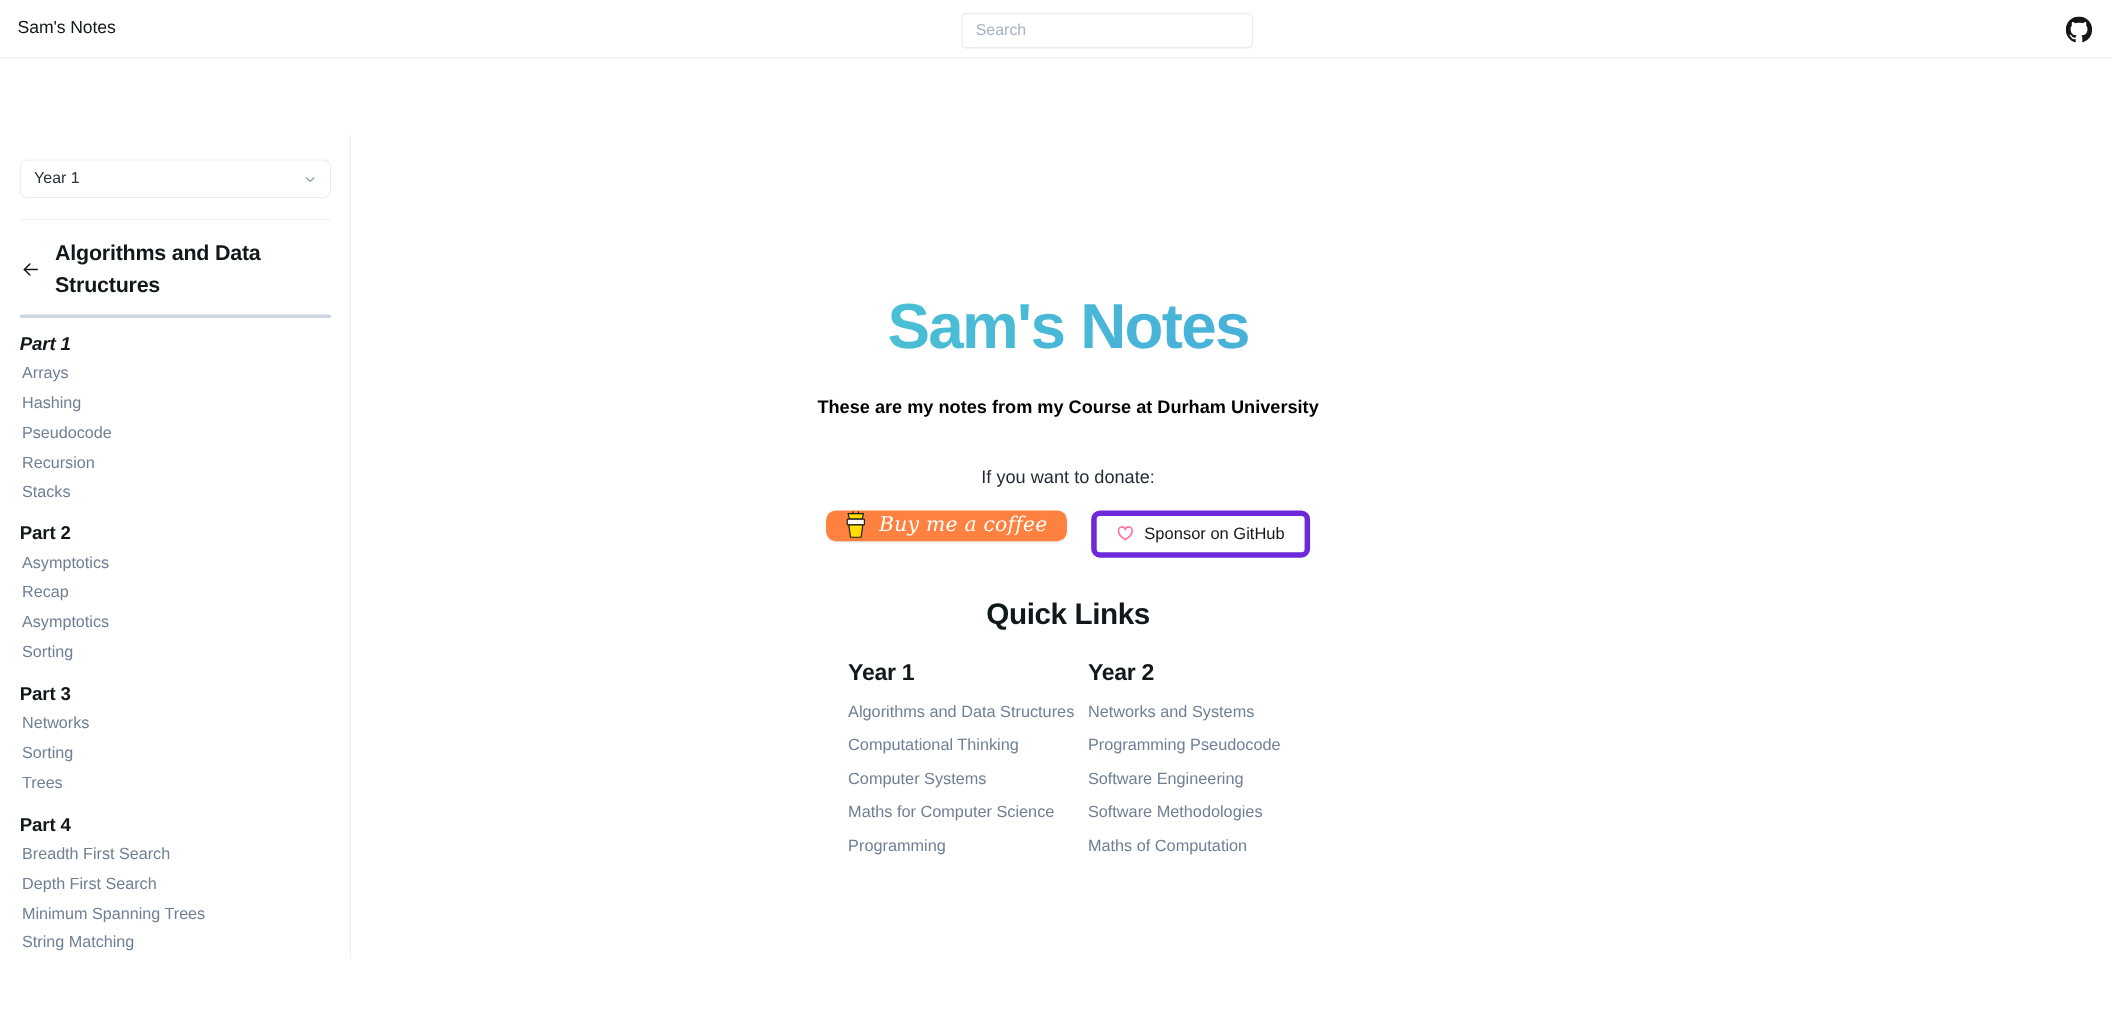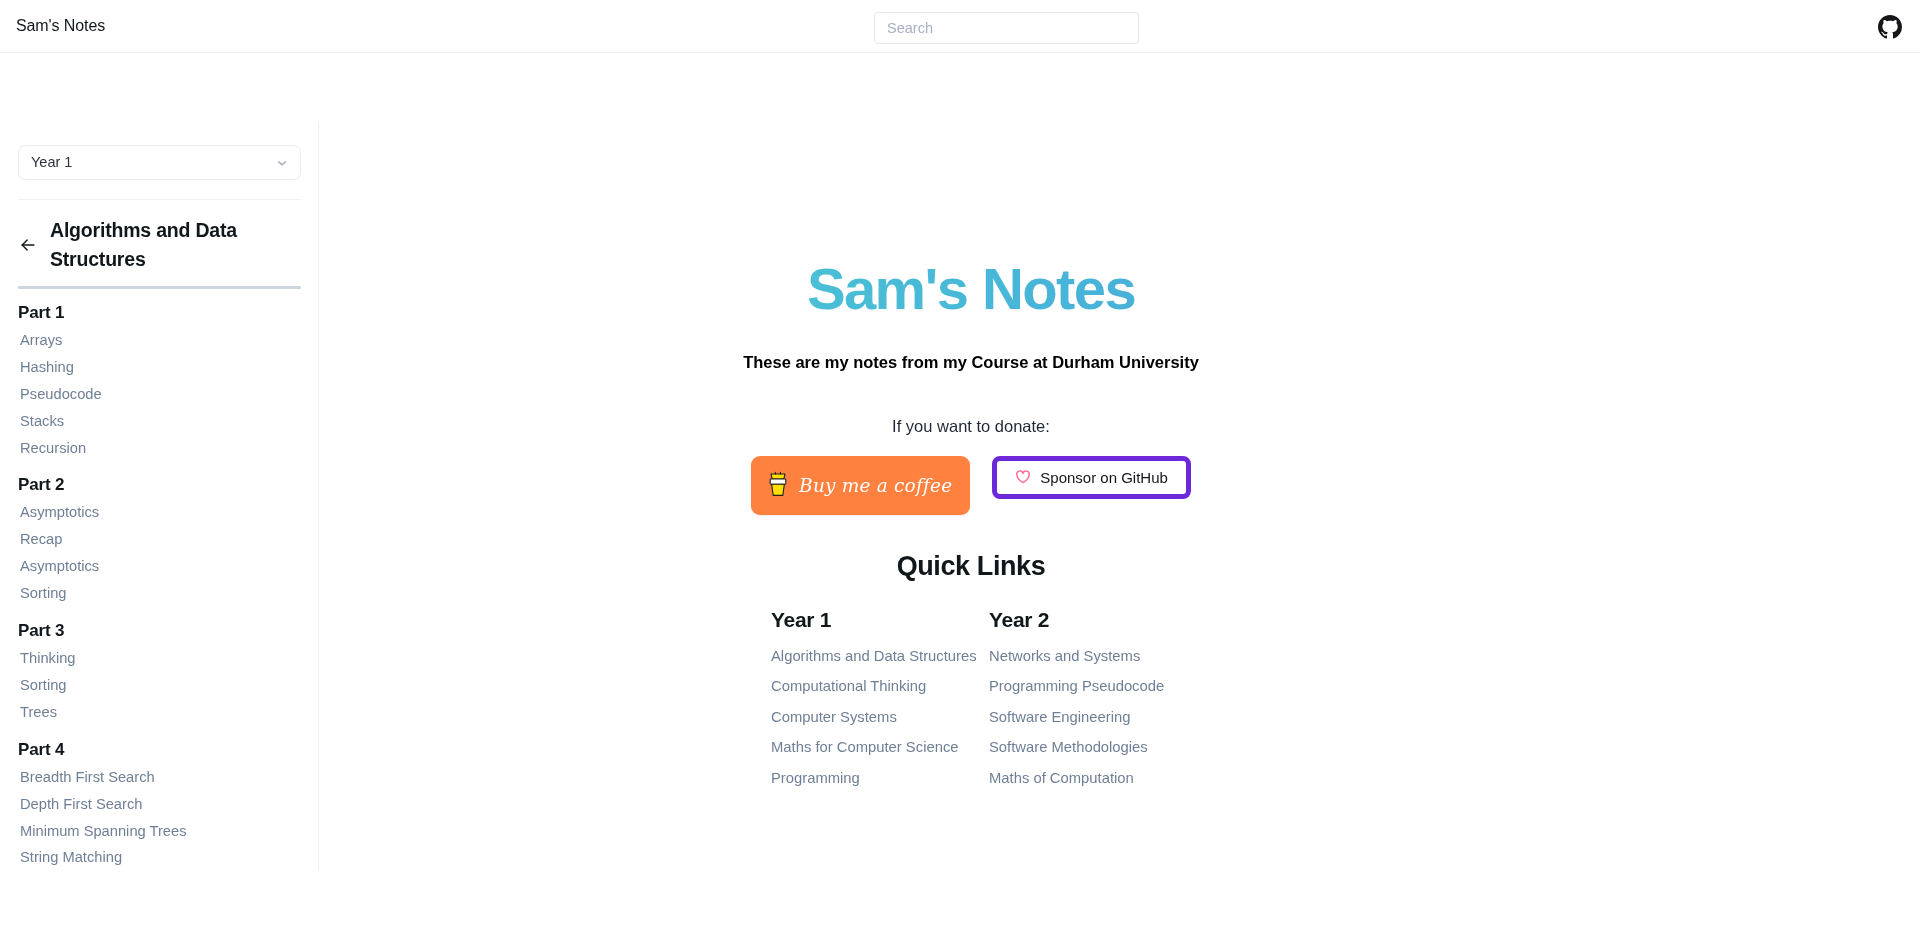--- a/index.html
+++ b/index.html
@@ -132,21 +132,21 @@
     margin-top: 11px;
   }
   .nav { margin-top: 14px; }
   .part-title {
     font-size: 17px;
     font-weight: 700;
     color: #11181c;
     margin: 14px 0 4px 0;
     letter-spacing: -0.15px;
   }
-  .nav > .part-group:first-child .part-title { margin-top: 14px; }
+  .nav > .part-group:first-child .part-title { margin-top: 14px; font-style: italic; }
   .nav-link {
     display: block;
     font-size: 14.7px;
     color: #6f7f95;
     text-decoration: none;
     padding: 5px 0 5px 2px;
     line-height: 1.15;
     cursor: pointer;
   }
 
@@ -191,21 +191,21 @@
     margin-top: 20px;
     width: 1304px;
   }
   .bmac {
     display: inline-flex;
     align-items: center;
     gap: 10px;
     background: #ff813f;
     border: none;
     border-radius: 9px;
-    height: 59px;
+    height: 28px;
     padding: 0 18px 0 16px;
     cursor: pointer;
     box-shadow: 0 1px 2px rgba(0,0,0,.08);
   }
   .bmac-text {
     color: #ffffff;
     font-size: 18.5px;
     font-family: "DejaVu Serif", serif;
     font-style: italic;
     letter-spacing: 0.2px;
@@ -300,33 +300,33 @@
     </div>
 
     <div class="thick-divider"></div>
 
     <nav class="nav" id="sidebar-nav">
         <div class="part-group">
           <div class="part-title">Part 1</div>
           <a class="nav-link" href="#">Arrays</a>
           <a class="nav-link" href="#">Hashing</a>
           <a class="nav-link" href="#">Pseudocode</a>
+          <a class="nav-link" href="#">Recursion</a>
           <a class="nav-link" href="#">Stacks</a>
-          <a class="nav-link" href="#">Recursion</a>
         </div>
         <div class="part-group">
           <div class="part-title">Part 2</div>
           <a class="nav-link" href="#">Asymptotics</a>
           <a class="nav-link" href="#">Recap</a>
           <a class="nav-link" href="#">Asymptotics</a>
           <a class="nav-link" href="#">Sorting</a>
         </div>
         <div class="part-group">
           <div class="part-title">Part 3</div>
-          <a class="nav-link" href="#">Thinking</a>
+          <a class="nav-link" href="#">Networks</a>
           <a class="nav-link" href="#">Sorting</a>
           <a class="nav-link" href="#">Trees</a>
         </div>
         <div class="part-group">
           <div class="part-title">Part 4</div>
           <a class="nav-link" href="#">Breadth First Search</a>
           <a class="nav-link" href="#">Depth First Search</a>
           <a class="nav-link" href="#">Minimum Spanning Trees</a>
           <a class="nav-link" href="#">String Matching</a>
         </div>

